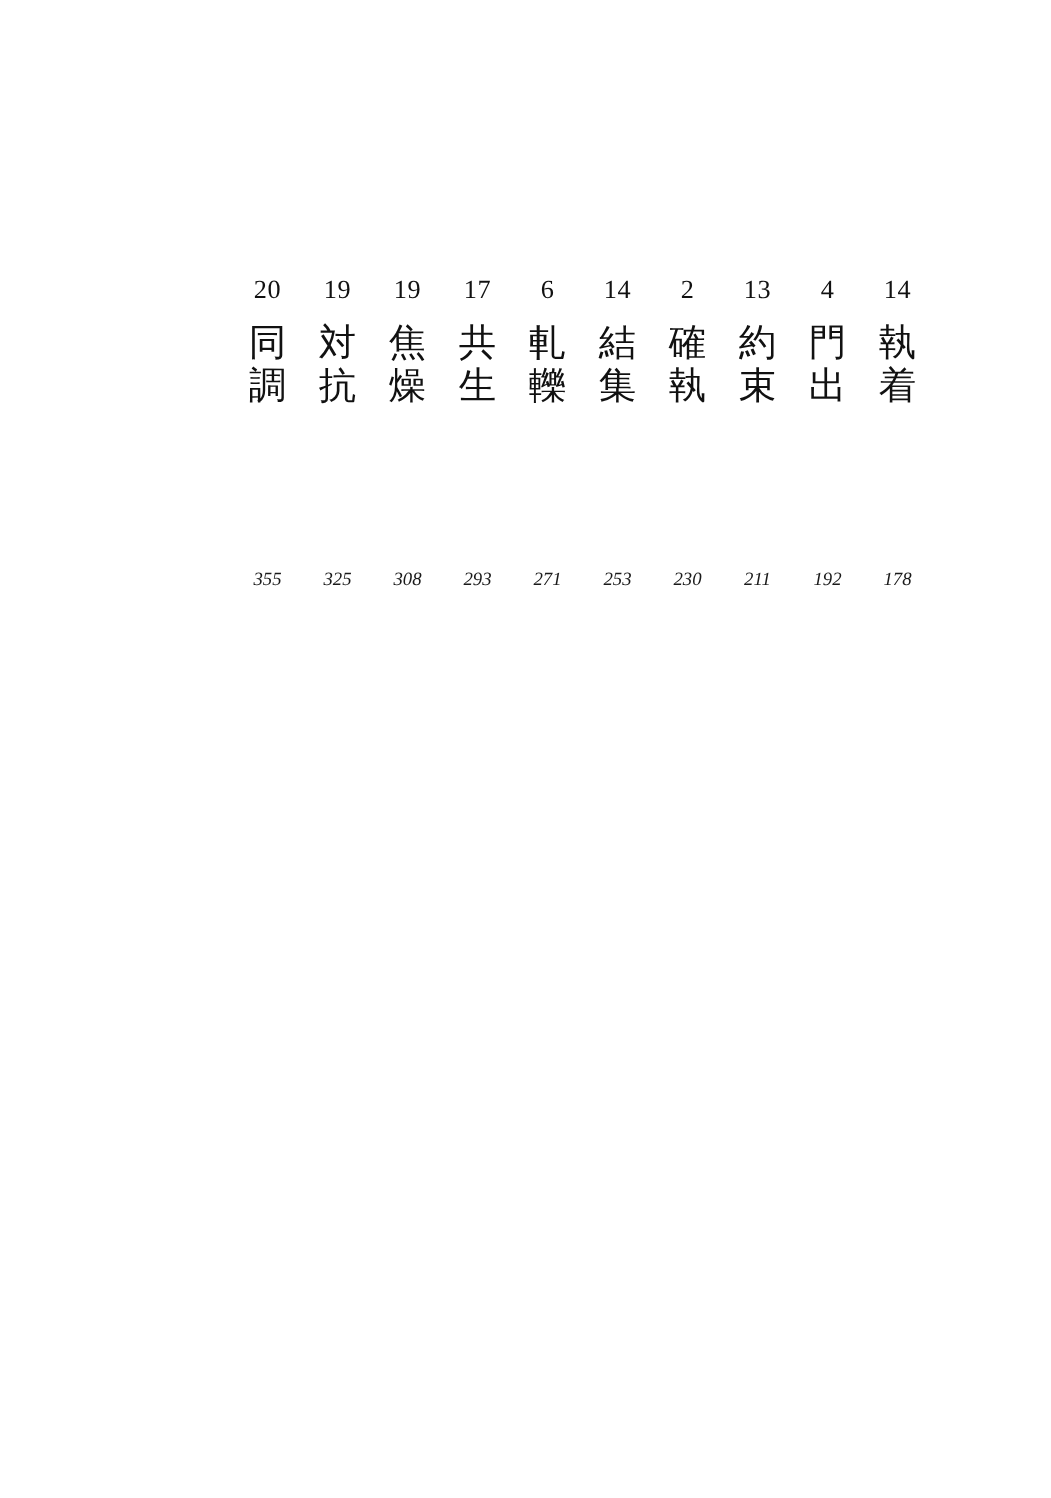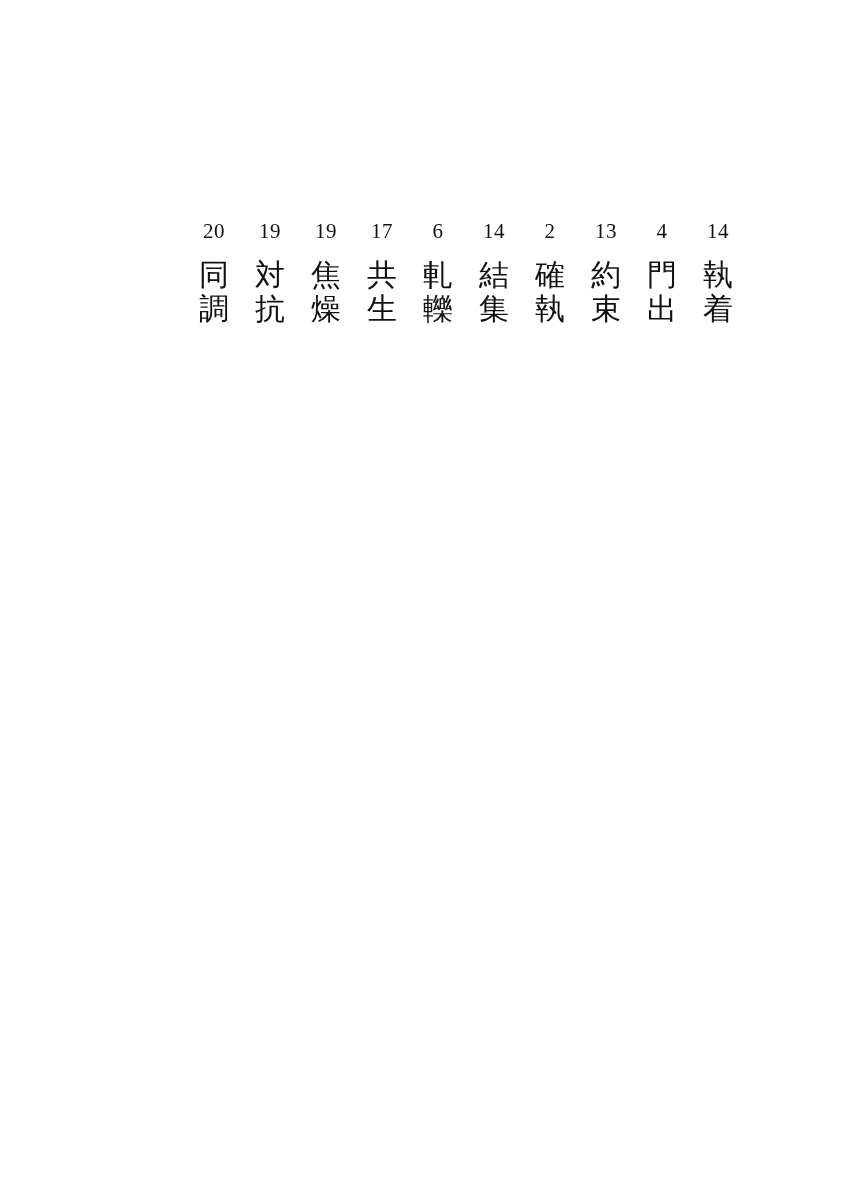--- a/index.html
+++ b/index.html
@@ -119,16 +119,28 @@
       <div class="cell">燥</div>
       <div class="cell">生</div>
       <div class="cell">轢</div>
       <div class="cell">集</div>
       <div class="cell">執</div>
       <div class="cell">束</div>
       <div class="cell">出</div>
       <div class="cell">着</div>
     </div>
 
+    <div class="row row-score">
+      <div class="cell">355</div>
+      <div class="cell">325</div>
+      <div class="cell">308</div>
+      <div class="cell">293</div>
+      <div class="cell">271</div>
+      <div class="cell">253</div>
+      <div class="cell">230</div>
+      <div class="cell">211</div>
+      <div class="cell">192</div>
+      <div class="cell">178</div>
+    </div>
 
   </div>
 
 </div>
 
 </body></html>

